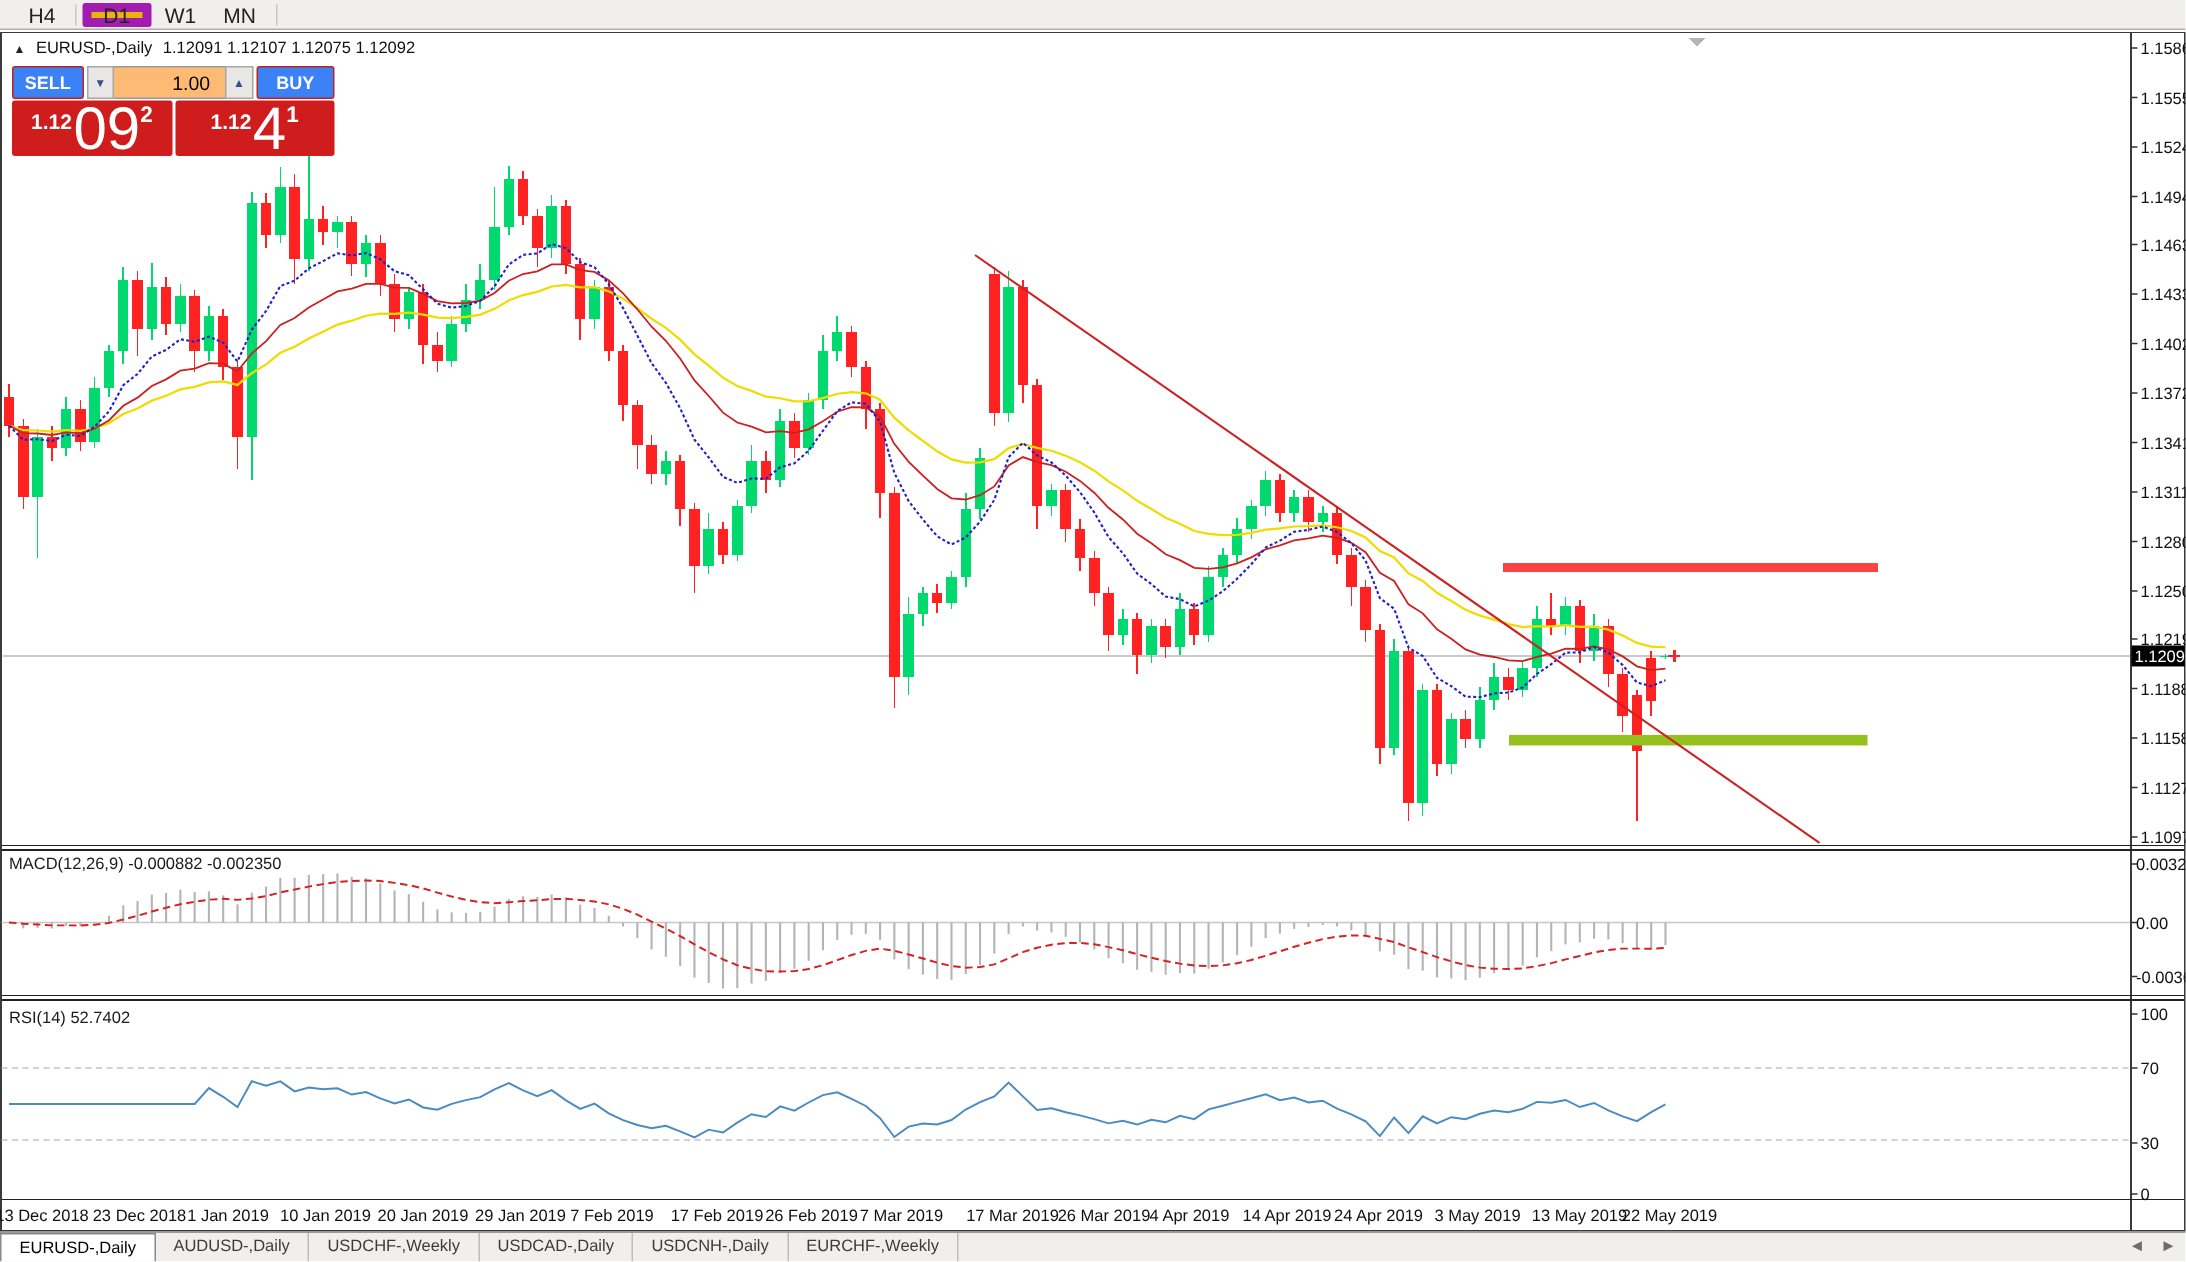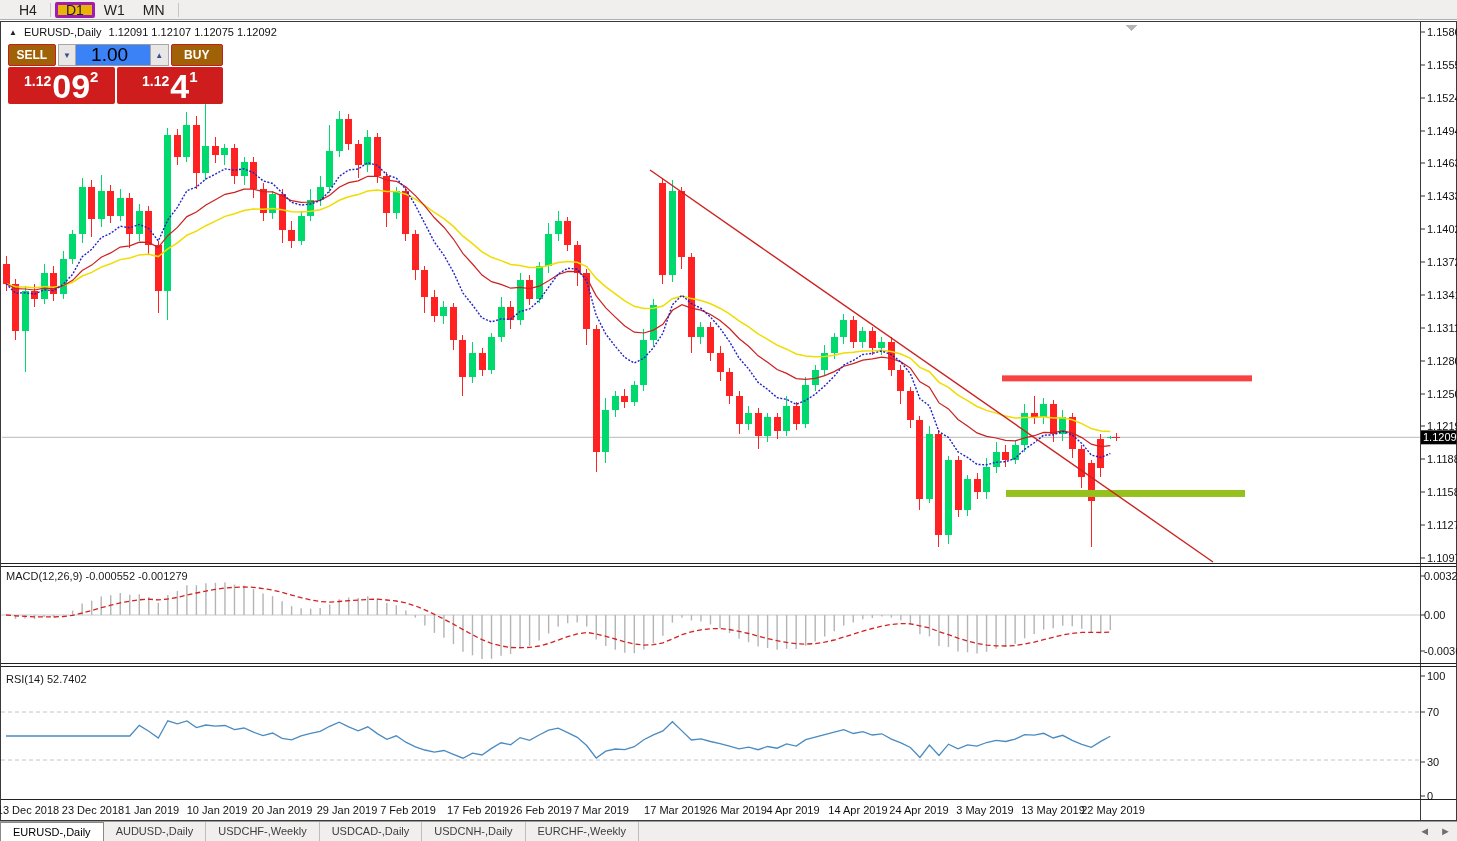--- a/index.html
+++ b/index.html
@@ -6,53 +6,53 @@
   html,body { width:1457px; height:841px; }
   body { position:relative; overflow:hidden; background:#fff;
          font-family:"Liberation Sans", sans-serif; color:#111; }
 
   
   .toolbar { position:absolute; left:0; top:0; width:1457px; height:20px;
              background:#f0efee; border-bottom:1px solid #b0b0b0;
              display:flex; align-items:center; padding-left:10px; z-index:5; }
   .tf-btn { font-size:14px; color:#222; padding:1px 8px; height:16px;
             display:flex; align-items:center; border:1px solid transparent; cursor:default; }
-  .tf-btn.active { background:#eab308; border:3px solid #a21caf; border-radius:2px; }
+  .tf-btn.active { background:#eab308; border:6px solid #a21caf; border-radius:2px; }
   .tf-sep { width:1px; height:14px; background:#c6c6c6; margin:0 4px; }
 
   
   #chart-svg { position:absolute; left:0; top:0; z-index:1; }
 
   
   .chart-title { position:absolute; left:9px; top:26px; z-index:6; font-size:11px;
                  display:flex; gap:7px; align-items:center; white-space:nowrap; }
   .collapse { font-size:8px; color:#222; }
   .ind-label { position:absolute; z-index:6; font-size:11px; color:#1a1a1a; white-space:nowrap; }
   #macd-label { left:6px; top:570px; }
   #rsi-label  { left:6px; top:673px; }
 
   
   .trade { position:absolute; left:8px; top:44px; width:215px; z-index:6; }
   .trade-row1 { display:flex; height:22px; }
-  .btn-red { background:#a16207; color:#fff; font-size:12px; font-weight:bold;
+  .btn-red { background:#3b82f6; color:#fff; font-size:12px; font-weight:bold;
              display:flex; align-items:center; justify-content:center;
              border:1px solid #c02020; border-radius:2px; cursor:pointer; }
   .sell-btn { width:49px; } .buy-btn { width:54px; }
   .spin { width:19px; background:#e9e7e5; border:1px solid #a8a8a8;
           display:flex; align-items:center; justify-content:center;
           font-size:8px; color:#35508c; cursor:pointer; }
   .vol-input { width:74px; border:1px solid #9a9a9a; border-left:none; border-right:none;
-               font-size:19px; text-align:right; padding-right:22px;
-               font-family:"Liberation Sans",sans-serif; background:#3b82f6; }
+               font-size:13px; text-align:right; padding-right:10px;
+               font-family:"Liberation Sans",sans-serif; background:#fdba74; }
   .trade-row2 { display:flex; margin-top:1px; height:37px; gap:2px; }
   .quote { flex:1; background:#cf1d1d; border-radius:2px; color:#fff;
            display:flex; align-items:flex-end; justify-content:center;
            padding-bottom:3px; cursor:pointer; }
   .quote .pre { font-size:14px; font-weight:bold; margin-right:1px; margin-bottom:12px; }
-  .quote .big { font-size:34px; font-weight:bold; line-height:30px; }
+  .quote .big { font-size:40px; font-weight:normal; line-height:30px; }
   .quote .sup { font-size:15px; font-weight:bold; align-self:flex-start; margin-top:1px; }
 
   
   .tabbar { position:absolute; left:0; top:821px; width:1457px; height:20px;
             background:#f0efee; border-top:1px solid #9a9a9a;
             display:flex; align-items:stretch; z-index:5; }
   .tab { font-size:11px; color:#3c3c3c; padding:3px 12px 0 12px;
          border-right:1px solid #bdbdbd; cursor:pointer; white-space:nowrap; }
   .tab.active { background:#fff; color:#000; border:1px solid #8a8a8a; border-bottom:none;
                 border-right:1px solid #8a8a8a; }
@@ -557,21 +557,21 @@
       <span class="sup">2</span>
     </div>
     <div class="quote">
       <span class="pre">1.12</span>
       <span class="big">4</span>
       <span class="sup">1</span>
     </div>
   </div>
 </div>
 
-<div class="ind-label" id="macd-label">MACD(12,26,9) -0.000552 -0.001279</div>
+<div class="ind-label" id="macd-label">MACD(12,26,9) -0.000882 -0.002350</div>
 <div class="ind-label" id="rsi-label">RSI(14) 52.7402</div>
 
 <div class="tabbar">
   <div class="tab active">EURUSD-,Daily</div>
   <div class="tab">AUDUSD-,Daily</div>
   <div class="tab">USDCHF-,Weekly</div>
   <div class="tab">USDCAD-,Daily</div>
   <div class="tab">USDCNH-,Daily</div>
   <div class="tab">EURCHF-,Weekly</div>
   <div class="tab-arrows">

